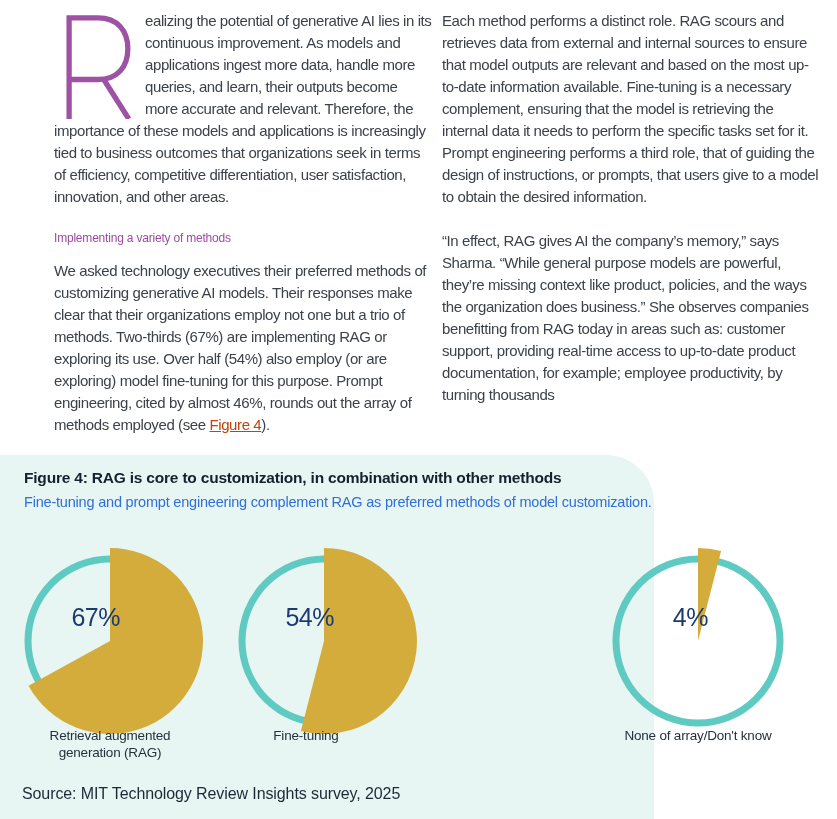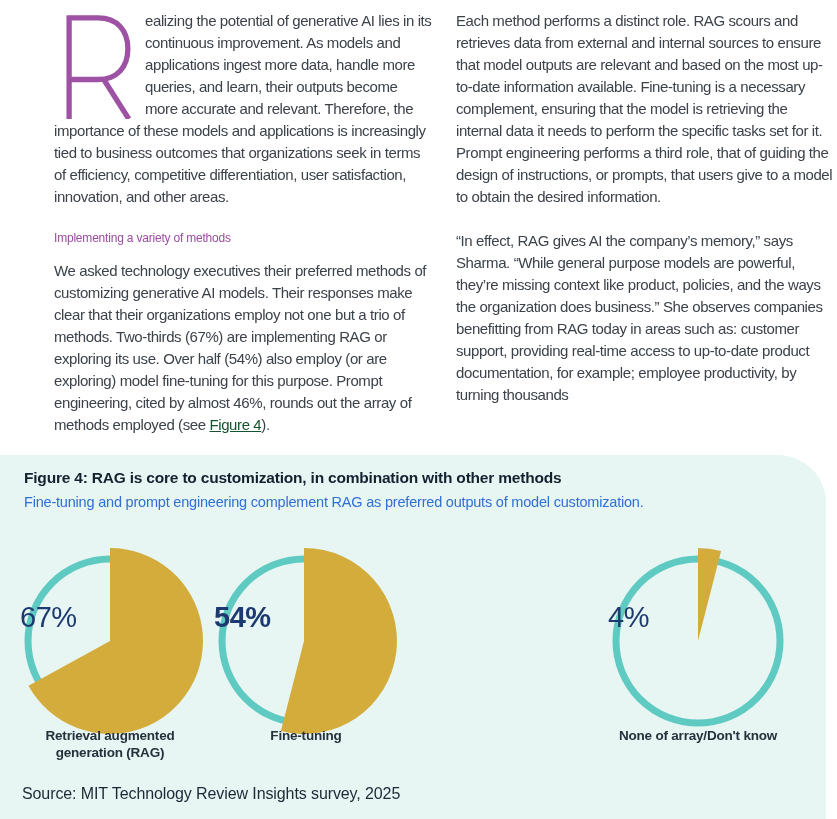--- a/index.html
+++ b/index.html
@@ -6,55 +6,55 @@
   .page {
     position:relative; width:837px; height:819px; background:#ffffff;
     font-family:"Liberation Sans", sans-serif; overflow:hidden;
   }
   
   .col {
     position:absolute; top:10px; width:378px;
     font-size:15px; line-height:22px; letter-spacing:-0.4px; color:#3c424a;
   }
   .col-left  { left:22px;margin-left:32px; }
-  .col-right { left:456px; width:377px; }
+  .col-right { left:442px; width:377px; }
   .col p { margin:0; }
   .col-right p + p { margin-top:22px; }
 
   .dropcap-svg { float:left; width:72px; height:104px; margin:5px 11px 0 8px; }
   .dropcap-svg path { fill:none; stroke:#9e52a3; stroke-width:5.5; }
 
   .section-heading {
     margin:18px 0 10px 0; font-size:12px; line-height:24px; font-weight:400;
     letter-spacing:-0.2px; color:#9c4ba1;
   }
-  .fig-link { color:#14532d; text-decoration:underline; }
+  .fig-link { color:#c2410c; text-decoration:underline; }
 
   
   .figure-panel {
-    position:absolute; left:0; top:455px; width:826px; height:364px;
+    position:absolute; left:0; top:455px; width:654px; height:364px;
     background:#e7f5f3; border-top-right-radius:48px;
   }
   .fig-title {
     position:absolute; left:24px; top:14px; font-size:15.5px; font-weight:bold;
     letter-spacing:-0.2px; color:#13222e;
   }
   .fig-sub {
     position:absolute; left:24px; top:39px; font-size:14.5px; letter-spacing:-0.2px;
     color:#2f6fd6;
   }
   .pie-row { position:absolute; inset:0; }
   .pie { position:absolute; top:88px; width:196px; height:196px; }
   .pct {
-    position:absolute; top:57px; left:8px; width:100px; text-align:left;
-    font-size:29px; line-height:34px; letter-spacing:-0.5px;
+    position:absolute; top:57px; left:8px; width:100px; text-align:right;
+    font-size:25px; line-height:34px; letter-spacing:-0.5px;
   }
   .pie-label {
     position:absolute; top:272px; width:170px; text-align:center;
-    font-size:13.5px; line-height:17px; letter-spacing:-0.2px; color:#26313c;font-weight:bold;
+    font-size:13.5px; line-height:17px; letter-spacing:-0.2px; color:#26313c;
   }
   .fig-source {
     position:absolute; left:22px; top:330px; font-size:16px; letter-spacing:-0.1px;
     color:#1d2935;
   }
 </style>
 </head>
 <body>
 
 <div class="page">
@@ -70,28 +70,28 @@
     <p><span>We asked technology executives their preferred methods of customizing generative AI models. Their responses make clear that their organizations employ not one but a trio of methods. Two-thirds (67%) are implementing RAG or exploring its use. Over half (54%) also employ (or are exploring) model fine-tuning for this purpose. Prompt engineering, cited by almost 46%, rounds out the array of methods employed (see </span><a href="#" class="fig-link">Figure 4</a><span>).</span></p>
   </div>
 
   <div class="col col-right">
     <p>Each method performs a distinct role. RAG scours and retrieves data from external and internal sources to ensure that model outputs are relevant and based on the most up-to-date information available. Fine-tuning is a necessary complement, ensuring that the model is retrieving the internal data it needs to perform the specific tasks set for it. Prompt engineering performs a third role, that of guiding the design of instructions, or prompts, that users give to a model to obtain the desired information.</p>
     <p>“In effect, RAG gives AI the company’s memory,” says Sharma. “While general purpose models are powerful, they’re missing context like product, policies, and the ways the organization does business.” She observes companies benefitting from RAG today in areas such as: customer support, providing real-time access to up-to-date product documentation, for example; employee productivity, by turning thousands</p>
   </div>
 
   <div class="figure-panel">
     <div class="fig-title">Figure 4: RAG is core to customization, in combination with other methods</div>
-    <div class="fig-sub">Fine-tuning and prompt engineering complement RAG as preferred outputs of model customization.</div>
+    <div class="fig-sub">Fine-tuning and prompt engineering complement RAG as preferred methods of model customization.</div>
     <div class="pie-row">
         <div class="pie" style="left: 12px;"><svg width="196" height="196" viewBox="0 0 196 196">
             <circle cx="98" cy="98" r="82" fill="none" stroke="#5ecac2" stroke-width="7"></circle>
             <path d="M98,98 L98,5 A93,93 0 1 1 16.5,142.8 Z" fill="#d4ac3c"></path>
           </svg><div class="pct" style="color: rgb(29, 58, 112);">67%</div></div>
         <div class="pie-label" style="left: 25px;">Retrieval augmented generation (RAG)</div>
-        <div class="pie" style="left: 206px; font-weight: bold;"><svg width="196" height="196" viewBox="0 0 196 196">
+        <div class="pie" style="left: 226px;"><svg width="196" height="196" viewBox="0 0 196 196">
             <circle cx="98" cy="98" r="82" fill="none" stroke="#5ecac2" stroke-width="7"></circle>
             <path d="M98,98 L98,5 A93,93 0 1 1 74.9,188.1 Z" fill="#d4ac3c"></path>
           </svg><div class="pct" style="color: rgb(29, 58, 112);">54%</div></div>
         <div class="pie-label" style="left: 221px;">Fine-tuning</div>
         <div class="pie" style="left: 600px;"><svg width="196" height="196" viewBox="0 0 196 196">
             <circle cx="98" cy="98" r="82" fill="none" stroke="#5ecac2" stroke-width="7"></circle>
             <path d="M98,98 L98,5 A93,93 0 0 1 121.1,7.9 Z" fill="#d4ac3c"></path>
           </svg><div class="pct" style="color: rgb(29, 58, 112);">4%</div></div>
         <div class="pie-label" style="left: 613px;">None of array/Don't know</div>
       </div>

